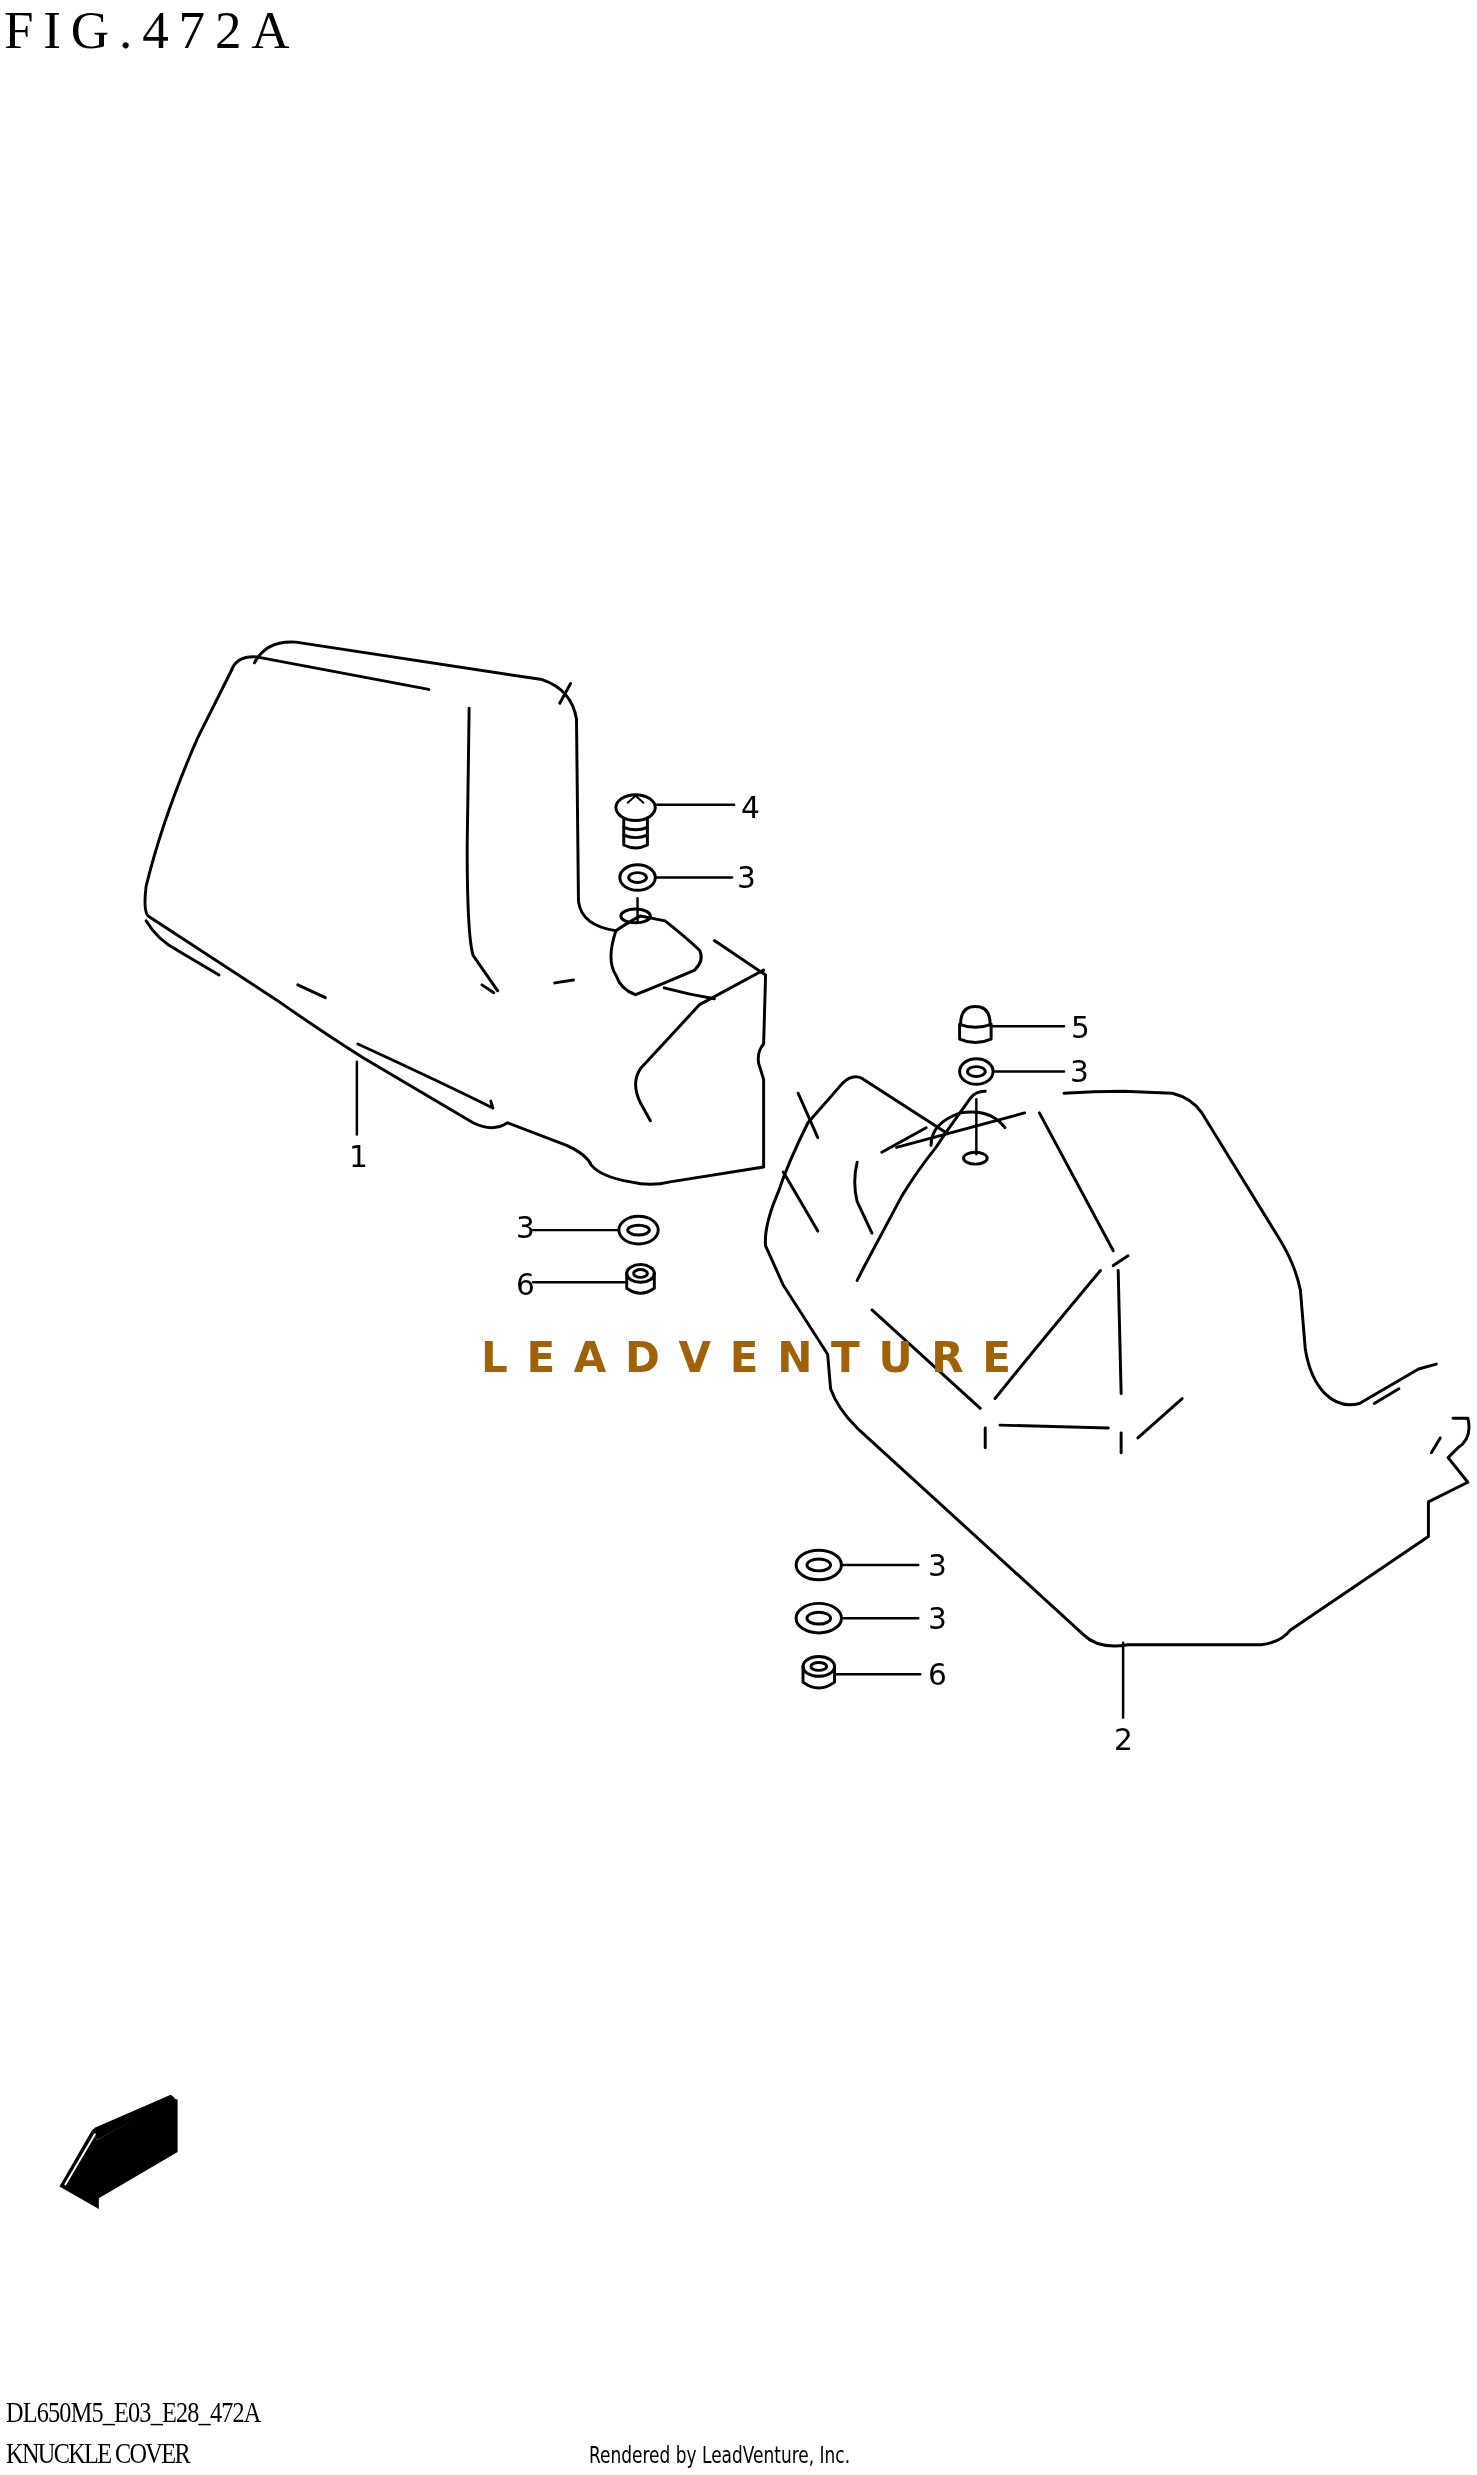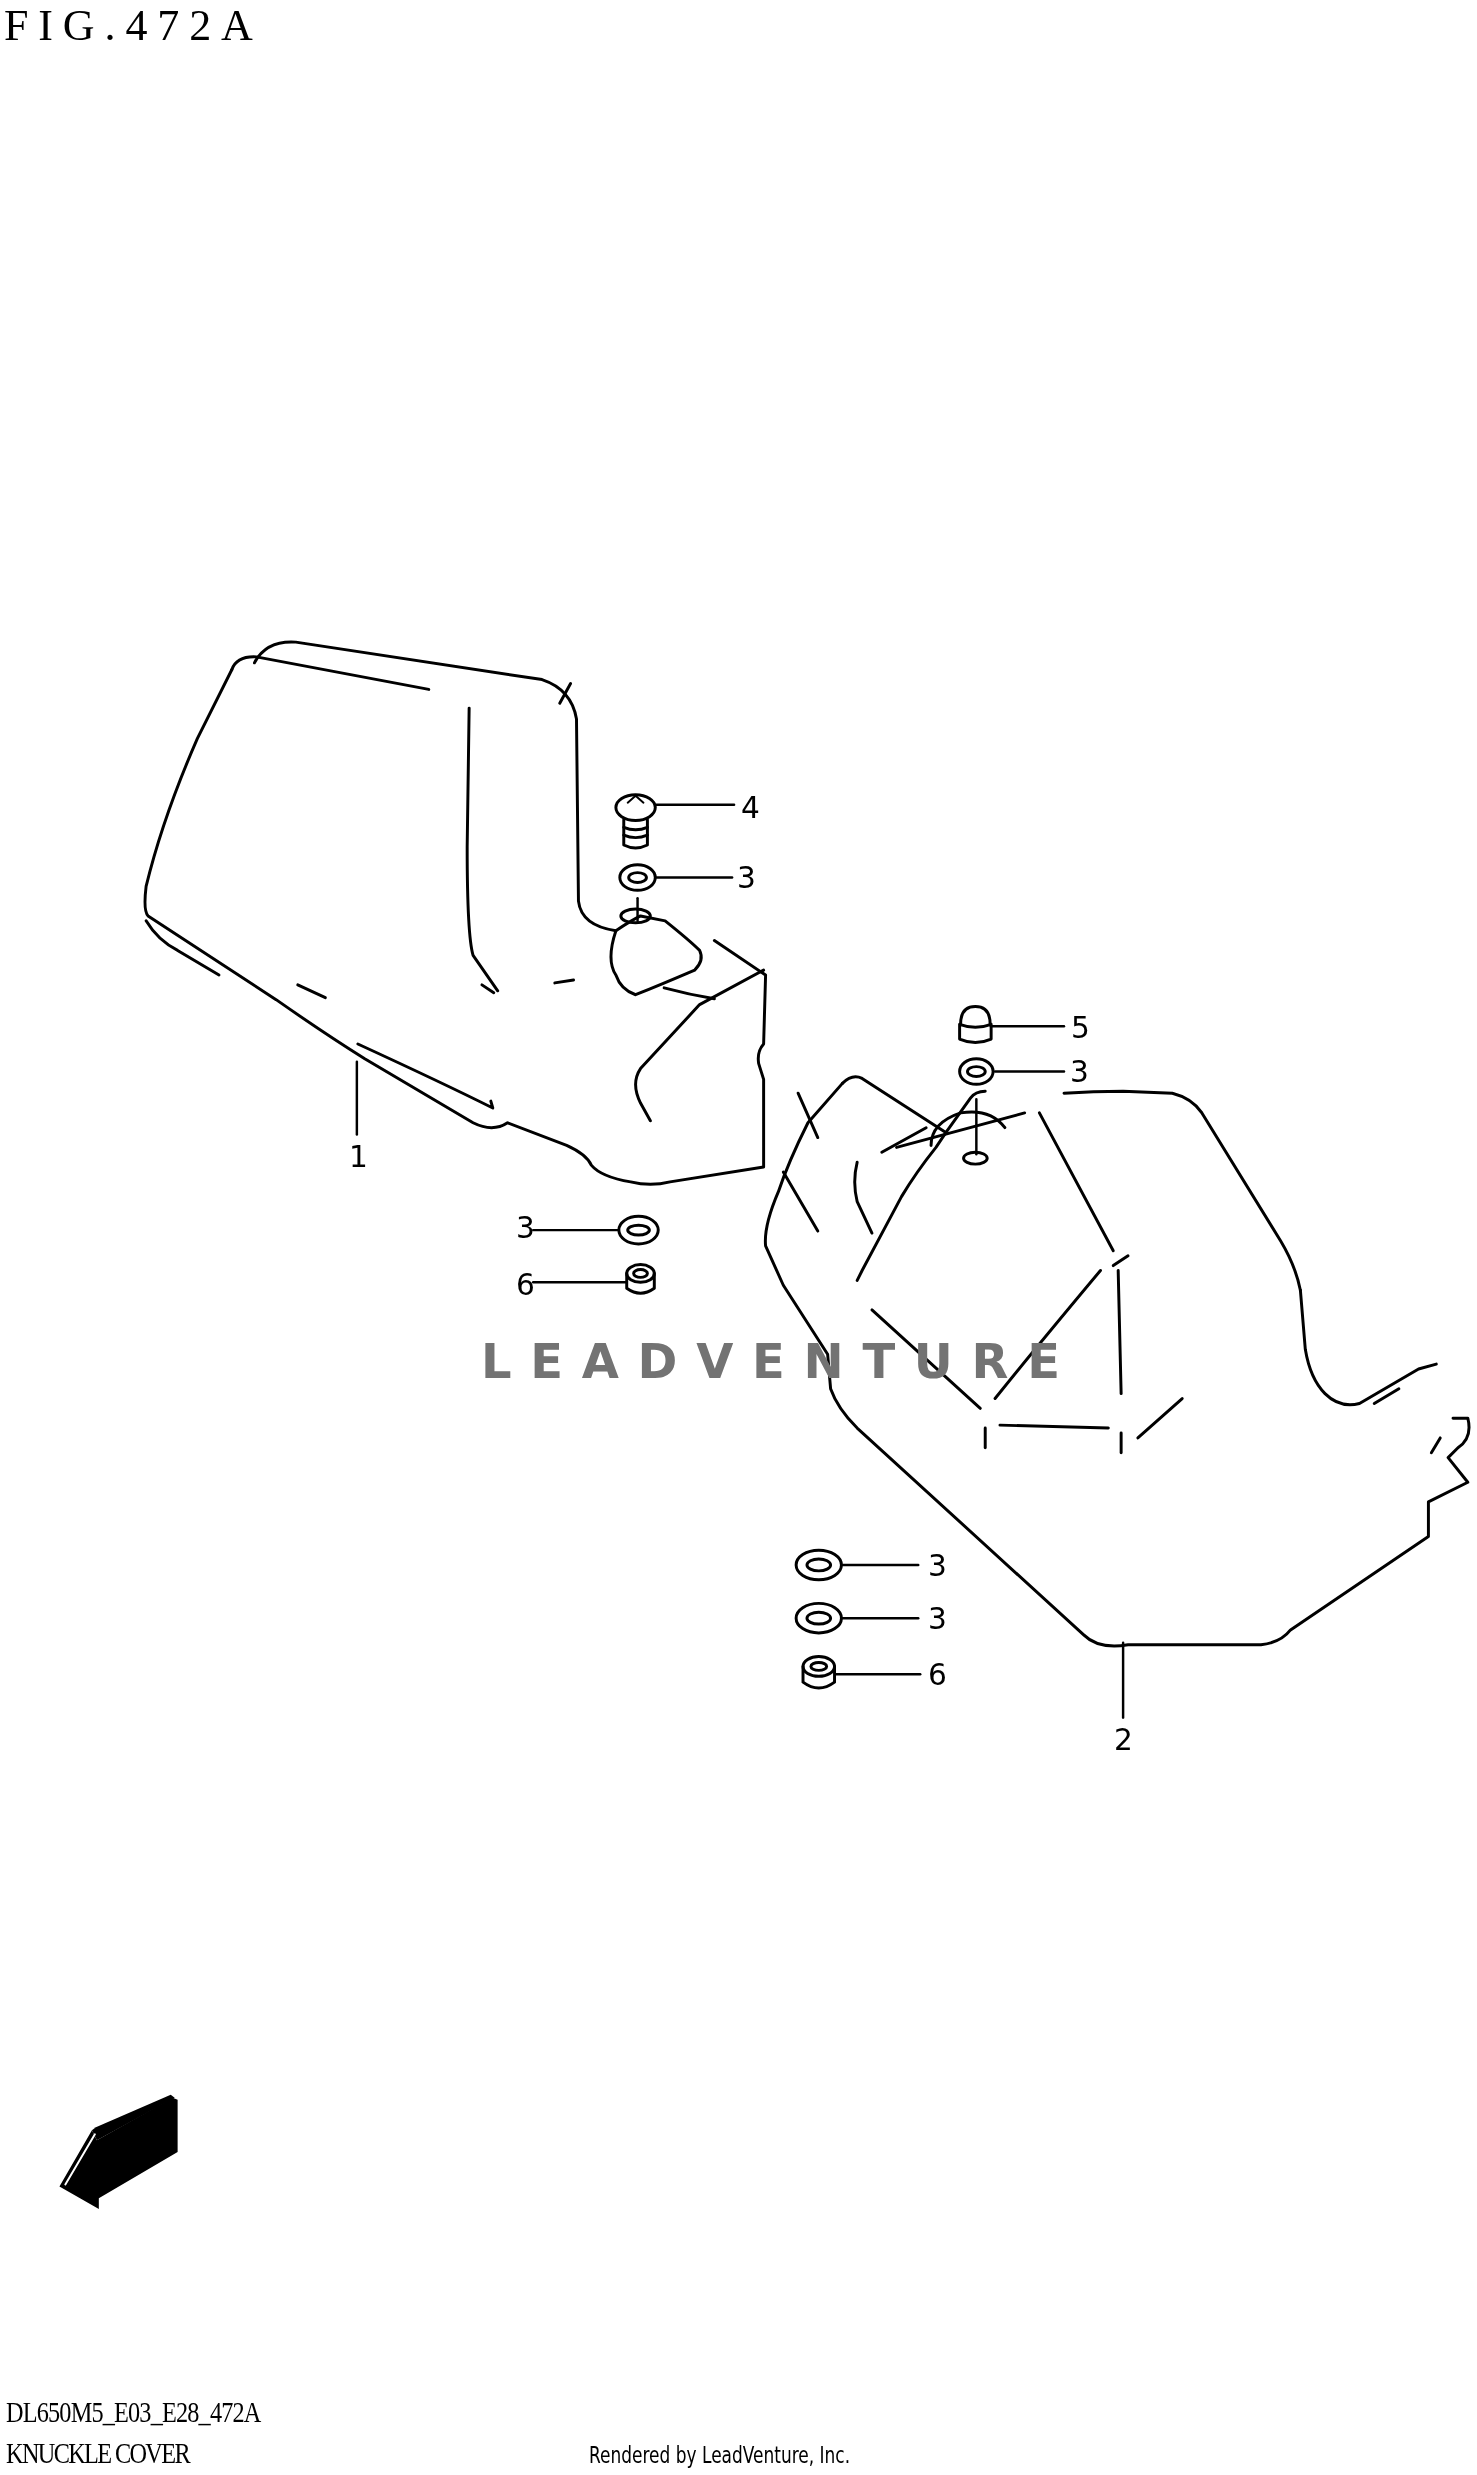--- a/index.html
+++ b/index.html
@@ -1,19 +1,19 @@
 <!DOCTYPE html>
 <html><head>
 <meta charset="utf-8">
 <style>
   html, body { margin: 0; padding: 0; background: #ffffff; }
   body { width: 1478px; height: 2475px; position: relative; overflow: hidden; font-family: "Liberation Mono", "DejaVu Sans Mono", monospace; color: #000; }
-  .fig-title { position: absolute; left: 3.9px; top: 3.9px; font-family: "Liberation Serif", "DejaVu Serif", serif; font-size: 44px; letter-spacing: 9.9px; line-height: 1; }
+  .fig-title { position: absolute; left: 3.9px; top: 3.9px; font-family: "Liberation Serif", "DejaVu Serif", serif; font-size: 53px; letter-spacing: 9.9px; line-height: 1; }
   .diagram { position: absolute; left: 0; top: 0; width: 1478px; height: 2475px; }
-  .watermark { position: absolute; left: 481px; top: 1337px; font-family: "DejaVu Sans", "Liberation Sans", sans-serif; font-size: 48px; font-weight: bold; letter-spacing: 18.7px; color: #737373; line-height: 1; }
+  .watermark { position: absolute; left: 481px; top: 1337px; font-family: "DejaVu Sans", "Liberation Sans", sans-serif; font-size: 42px; font-weight: bold; letter-spacing: 18.7px; color: #a16207; line-height: 1; }
   .callout { position: absolute; font-family: "DejaVu Sans", "Liberation Sans", sans-serif; font-size: 29.6px; line-height: 1; }
   .footer-code { position: absolute; left: 5.9px; top: 2396px; font-family: "Liberation Serif", "DejaVu Serif", serif; font-size: 29.6px; letter-spacing: -1px; transform: scaleX(0.82); transform-origin: left top; }
   .footer-title { position: absolute; left: 5.9px; top: 2437px; font-family: "Liberation Serif", "DejaVu Serif", serif; font-size: 29.6px; letter-spacing: -2px; transform: scaleX(0.82); transform-origin: left top; }
   .footer-credit { position: absolute; left: 589px; top: 2441px; font-family: "DejaVu Sans", "Liberation Sans", sans-serif; font-size: 23.6px; transform: scaleX(0.72); transform-origin: left top; }
   .fwd-label { font-family: "DejaVu Sans", "Liberation Sans", sans-serif; font-size: 32px; fill: #fff; }
 </style>
 </head>
 <body>
 
 <div class="fig-title">FIG.472A</div>

